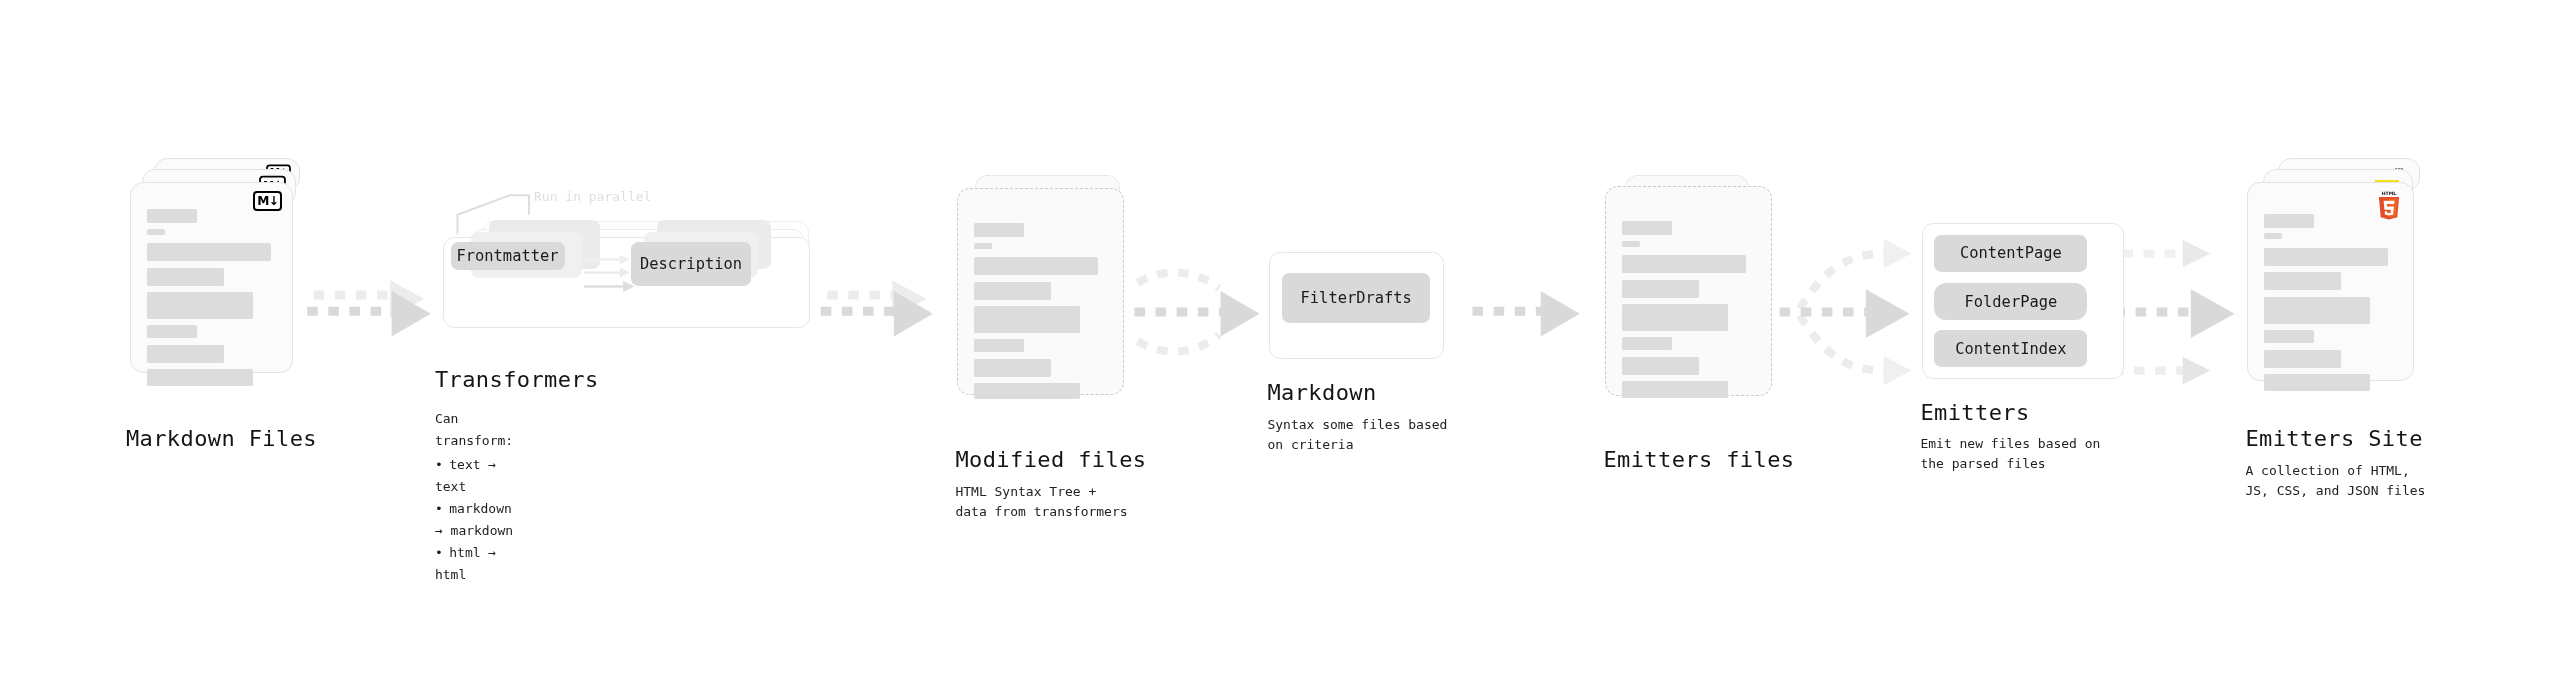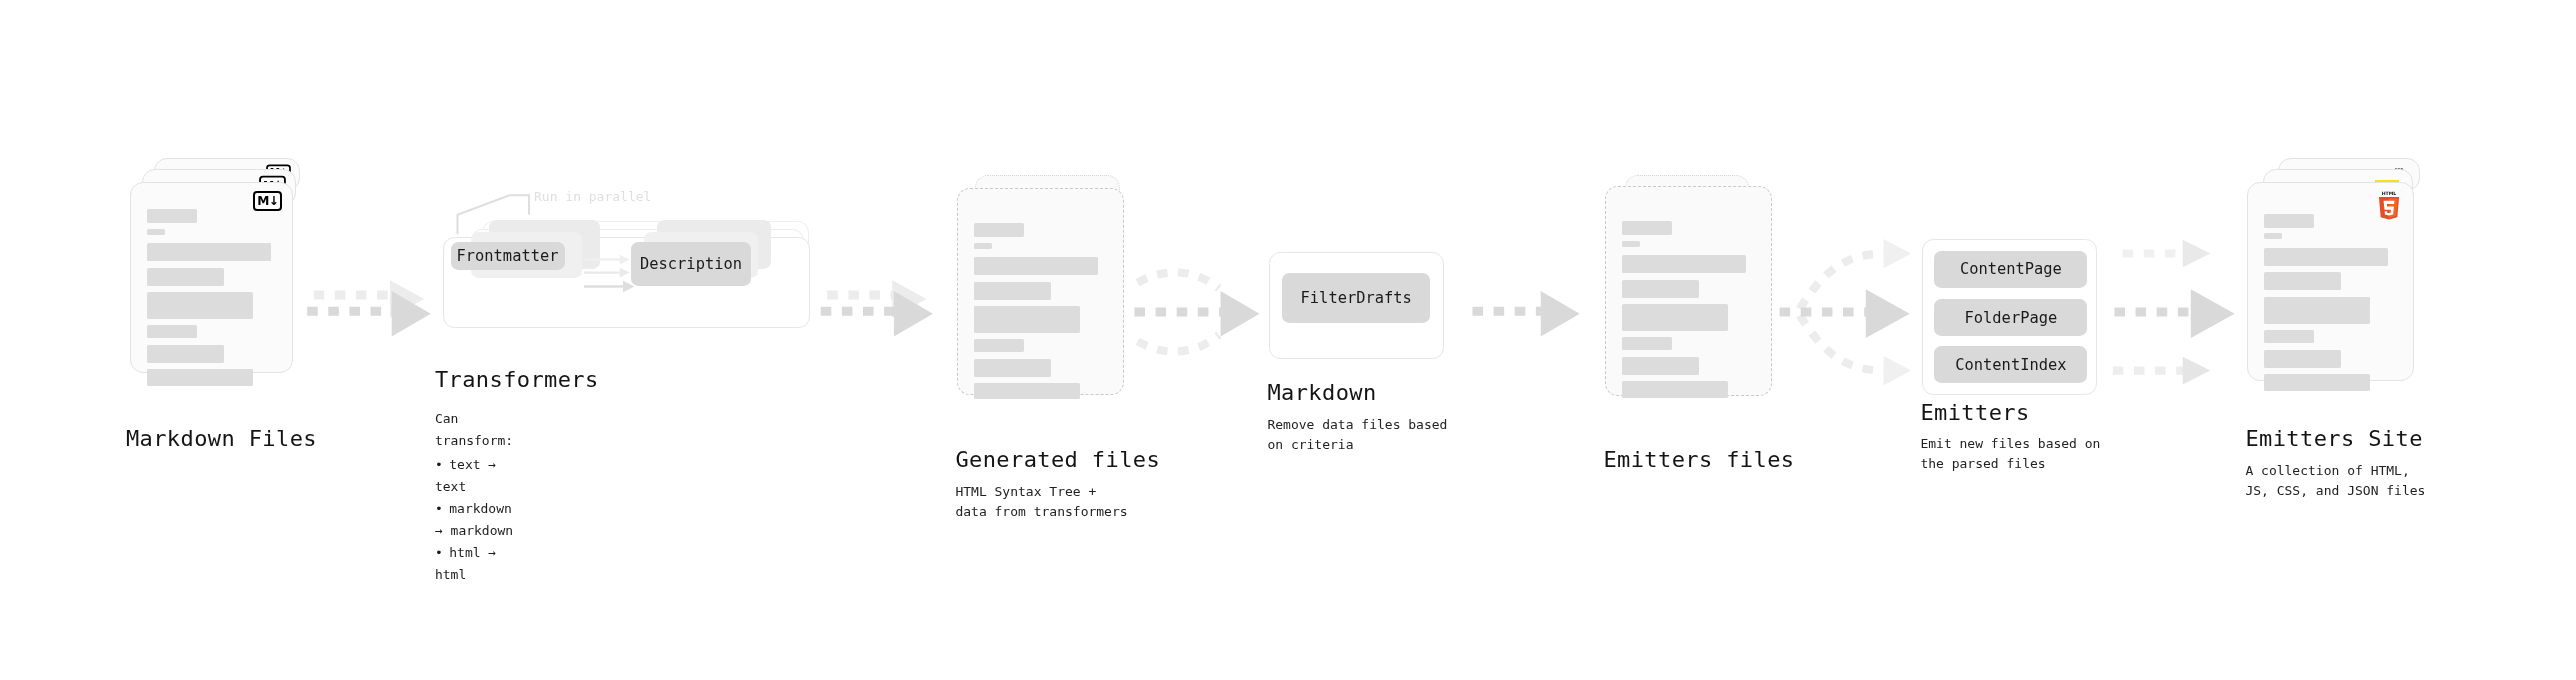--- a/index.html
+++ b/index.html
@@ -213,31 +213,31 @@
         <div class="skel" style="left:16.3px; top:34px;  width:50px;  height:14px;"></div>
         <div class="skel" style="left:16.3px; top:54px;  width:18px;  height:5.7px;"></div>
         <div class="skel" style="left:16.3px; top:68px;  width:124px; height:18px;"></div>
         <div class="skel" style="left:16.3px; top:93px; width:77px;  height:18px;"></div>
         <div class="skel" style="left:16.3px; top:117px; width:106px; height:27px;"></div>
         <div class="skel" style="left:16.3px; top:150px; width:50px;  height:13px;"></div>
         <div class="skel" style="left:16.3px; top:170px; width:77px;  height:18px;"></div>
         <div class="skel" style="left:16.3px; top:194px; width:106px; height:16.3px;"></div>
       </div>
     </div>
-    <div class="title" style="left:-1.6px; top:272px;">Generated files</div>
+    <div class="title" style="left:-1.6px; top:272px;">Modified files</div>
     <div class="subtitle" style="left:-1.6px; top:307px;">HTML Syntax Tree +
 data from transformers</div>
   </div>
 
   <div class="stage" style="left:1269px; top:252px;">
     <div class="group-box" style="left:0; top:0; width:175px; height:107px;">
       <div class="chip" style="left:12.2px; top:20.3px; width:148px; height:50px;">FilterDrafts</div>
     </div>
     <div class="title" style="left:-1.6px; top:128px;">Markdown</div>
-    <div class="subtitle" style="left:-1.6px; top:163px;">Remove data files based
+    <div class="subtitle" style="left:-1.6px; top:163px;">Syntax some files based
 on criteria</div>
   </div>
 
   <div class="stage" style="left:1605px; top:175px;">
     <div class="doc-stack" style="width:171px;height:228px;">
       <div class="doc-card dashed dotted-top" style="left:20.3px; top:0px; width:124px; height:32.5px; border-color:#d8d8d8;"></div>
       <div class="doc-card dashed" style="left:0px; top:11.4px; width:167px; height:210px; border-color:#c9c9c9;">
         <div class="skel" style="left:16.3px; top:34px;  width:50px;  height:14px;"></div>
         <div class="skel" style="left:16.3px; top:54px;  width:18px;  height:5.7px;"></div>
         <div class="skel" style="left:16.3px; top:68px;  width:124px; height:18px;"></div>
@@ -245,23 +245,23 @@
         <div class="skel" style="left:16.3px; top:117px; width:106px; height:27px;"></div>
         <div class="skel" style="left:16.3px; top:150px; width:50px;  height:13px;"></div>
         <div class="skel" style="left:16.3px; top:170px; width:77px;  height:18px;"></div>
         <div class="skel" style="left:16.3px; top:194px; width:106px; height:16.3px;"></div>
       </div>
     </div>
     <div class="title" style="left:-1.6px; top:272px;">Emitters files</div>
   </div>
 
   <div class="stage" style="left:1922px; top:223px;">
-    <div class="group-box" style="left:0; top:16px; width:175px; height:156px;">
+    <div class="group-box" style="left:0; top:0; width:202px; height:156px;">
       <div class="chip" style="left:11.4px; top:10.6px; width:153px; height:37px;">ContentPage</div>
-      <div class="chip" style="left:11.4px; top:59px; width:153px; height:37px;">FolderPage</div>
+      <div class="chip" style="left:11.4px; top:59px; width:153px; height:37px;border-radius:12px;">FolderPage</div>
       <div class="chip" style="left:11.4px; top:106px; width:153px; height:37px;">ContentIndex</div>
     </div>
     <div class="title" style="left:-1.6px; top:177px;">Emitters</div>
     <div class="subtitle" style="left:-1.6px; top:211px;">Emit new files based on
 the parsed files</div>
   </div>
 
   <div class="stage" style="left:2247px; top:158px;">
     <div class="doc-stack" style="width:175px;height:219px;">
 

